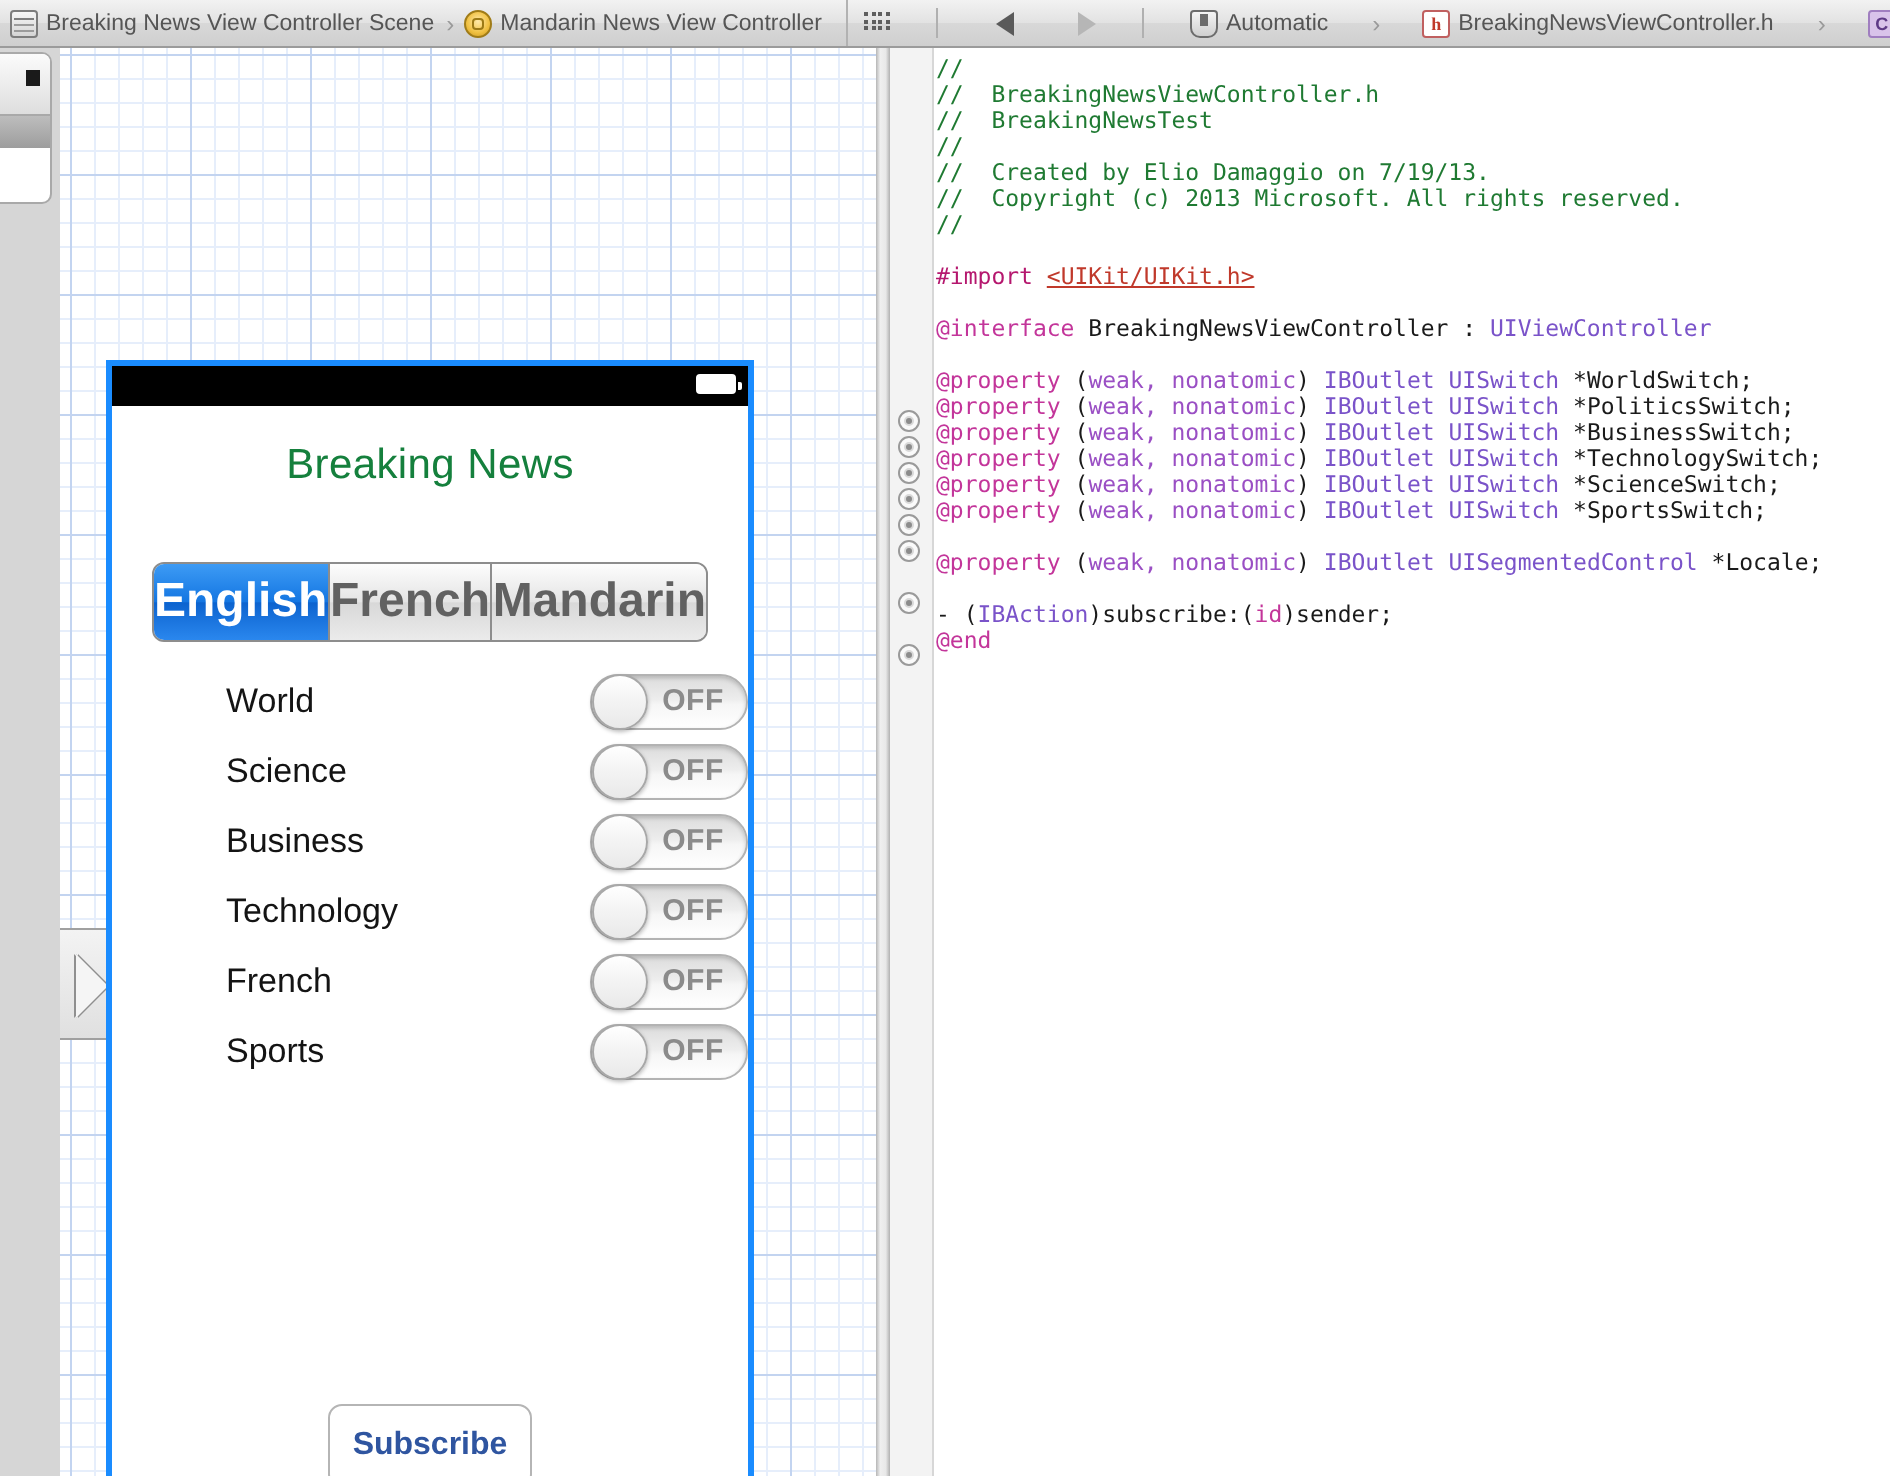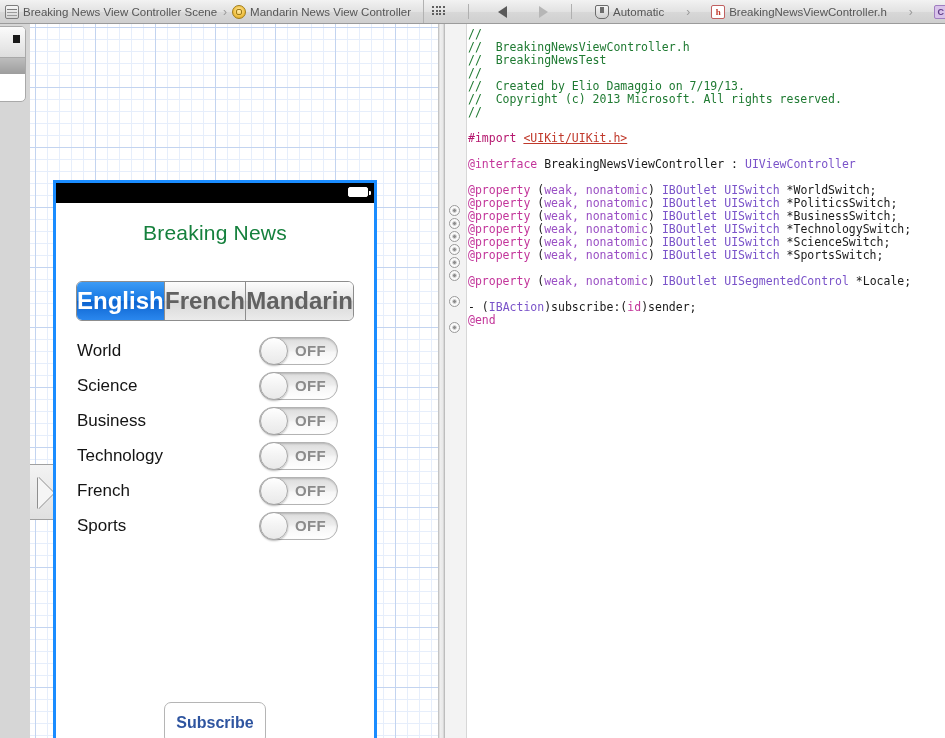--- a/index.html
+++ b/index.html
@@ -300,20 +300,21 @@
   }
   .seg.off {
     background: linear-gradient(to bottom, #fdfdfd 0%, #e4e4e4 50%, #d8d8d8 51%, #ebebeb 100%);
     color: #616161;
   }
 
   .rows {
     position: absolute;
     left: 0; top: 150px;
     width: 100%;
+    padding-left: 36px;
   }
   .row {
     position: relative;
     height: 35px;
     display: flex;
     align-items: center;
   }
   .row-label {
     position: absolute;
     left: 21px;

